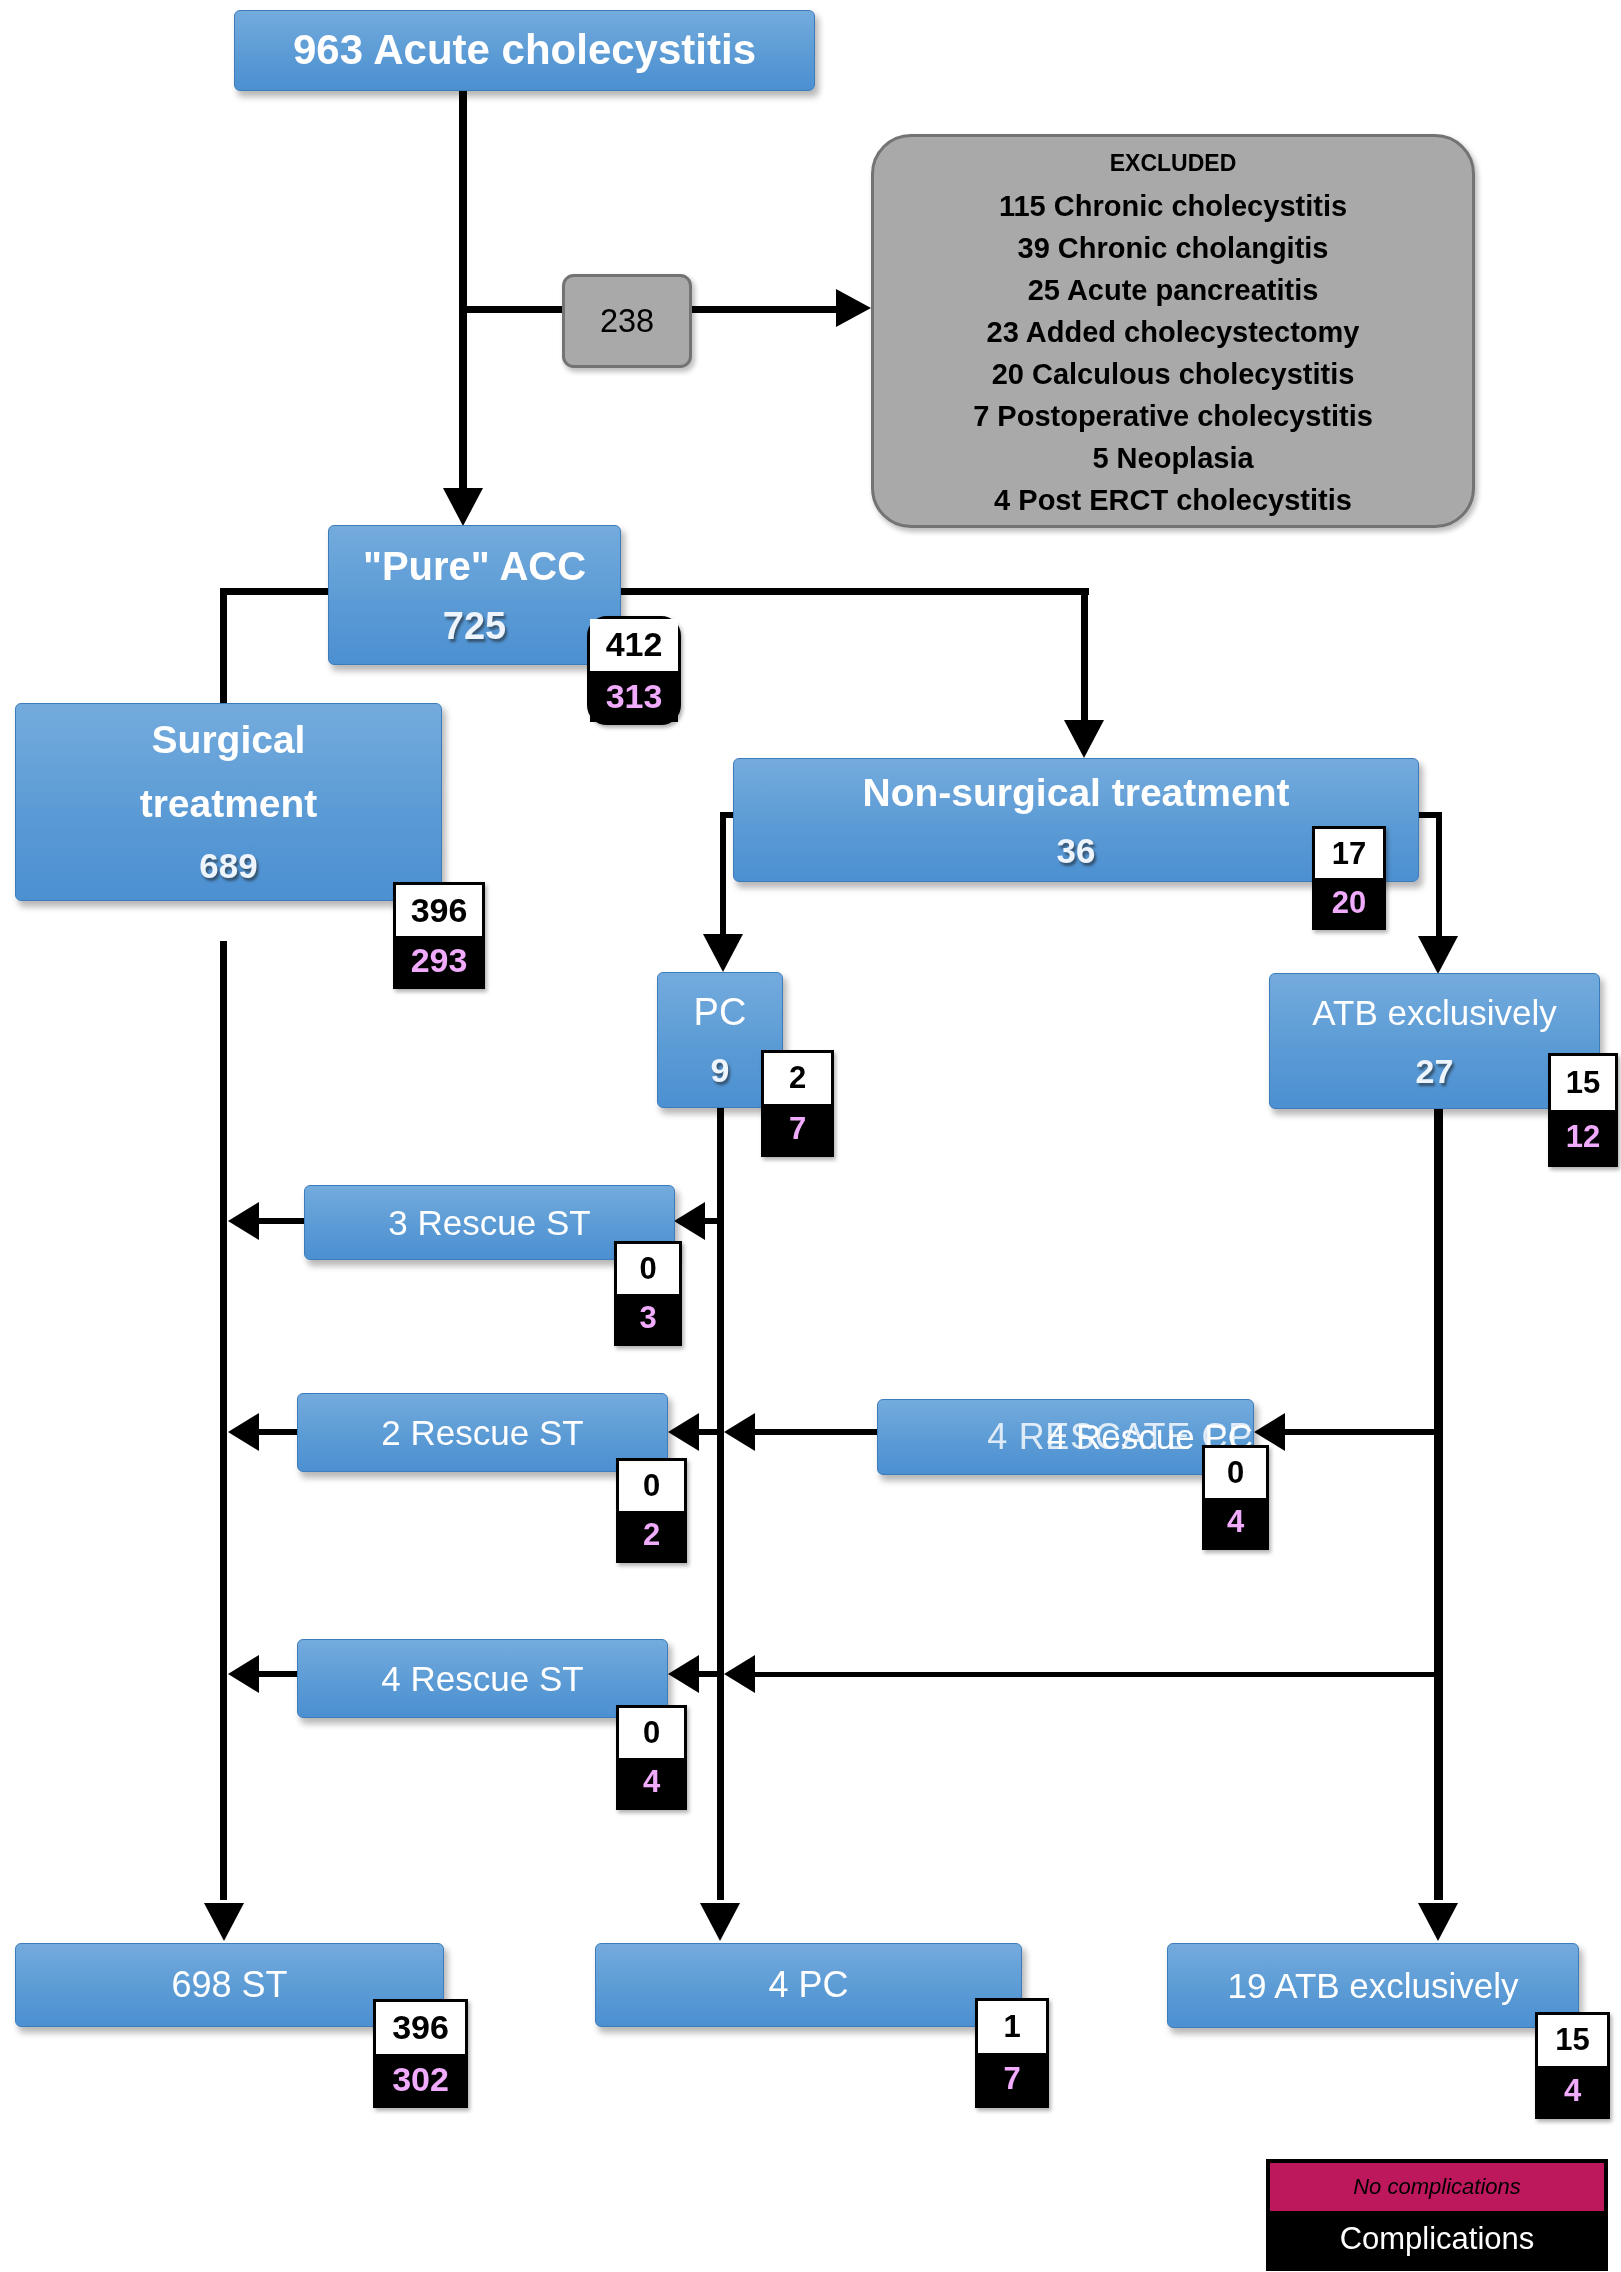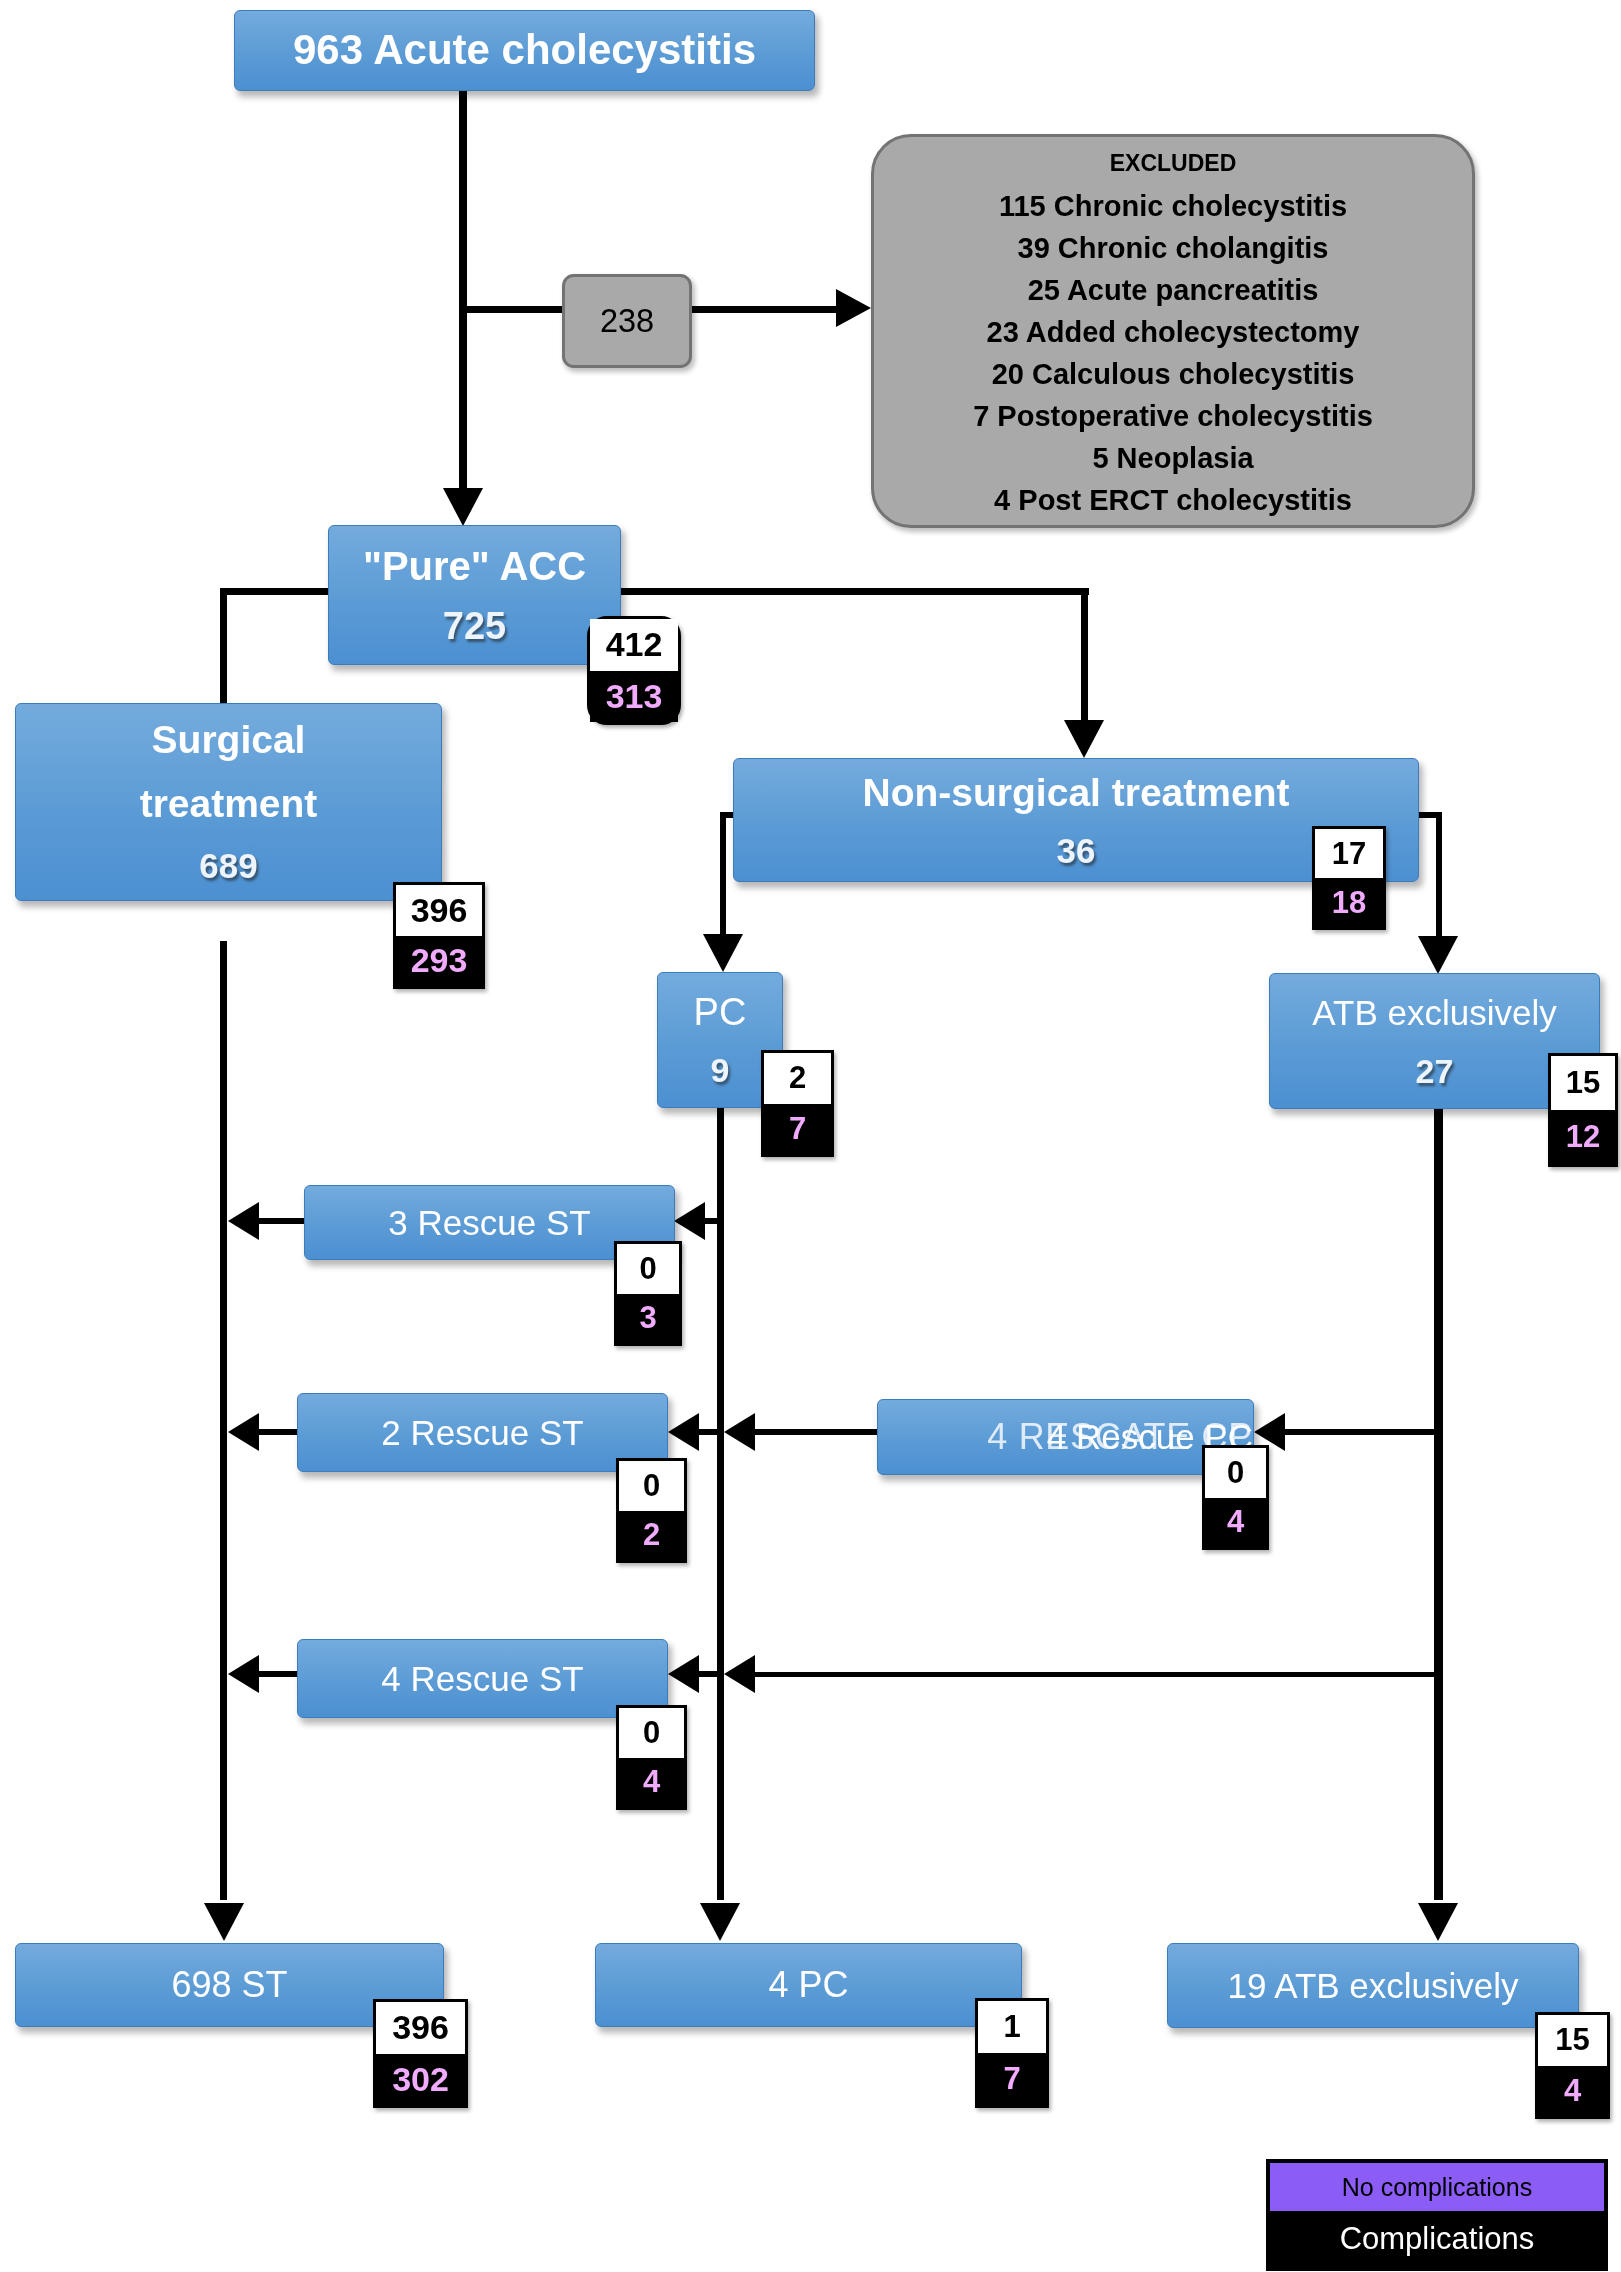--- a/index.html
+++ b/index.html
@@ -161,21 +161,21 @@
     <div class="cell cb">313</div>
   </div>
 
   <div class="badge" style="left:393px;top:882px;width:86px;height:101px;font-size:34px;">
     <div class="cell cw">396</div>
     <div class="cell cb">293</div>
   </div>
 
   <div class="badge" style="left:1312px;top:826px;width:68px;height:98px;font-size:31px;">
     <div class="cell cw">17</div>
-    <div class="cell cb">18</div>
+    <div class="cell cb">20</div>
   </div>
 
   <div class="badge" style="left:761px;top:1050px;width:67px;height:101px;font-size:31px;">
     <div class="cell cw">2</div>
     <div class="cell cb">7</div>
   </div>
 
   <div class="badge" style="left:1548px;top:1053px;width:64px;height:108px;font-size:31px;">
     <div class="cell cw">15</div>
     <div class="cell cb">12</div>
@@ -210,18 +210,18 @@
     <div class="cell cw">1</div>
     <div class="cell cb">7</div>
   </div>
 
   <div class="badge" style="left:1535px;top:2012px;width:69px;height:101px;font-size:31px;">
     <div class="cell cw">15</div>
     <div class="cell cb">4</div>
   </div>
 
   <div class="legend" style="left:1266px;top:2159px;width:334px;height:104px;">
-    <div class="row" style="background:#8b5cf6;color:#000;font-size:25px;flex:0 0 48px;">No complications</div>
+    <div class="row" style="background:#be185d;color:#000;font-size:22px;flex:0 0 48px;font-style:italic;">No complications</div>
     <div class="row" style="background:#000;color:#fff;font-size:31px;flex:1;">Complications</div>
   </div>
 
 </div>
 
 
 </body></html>

